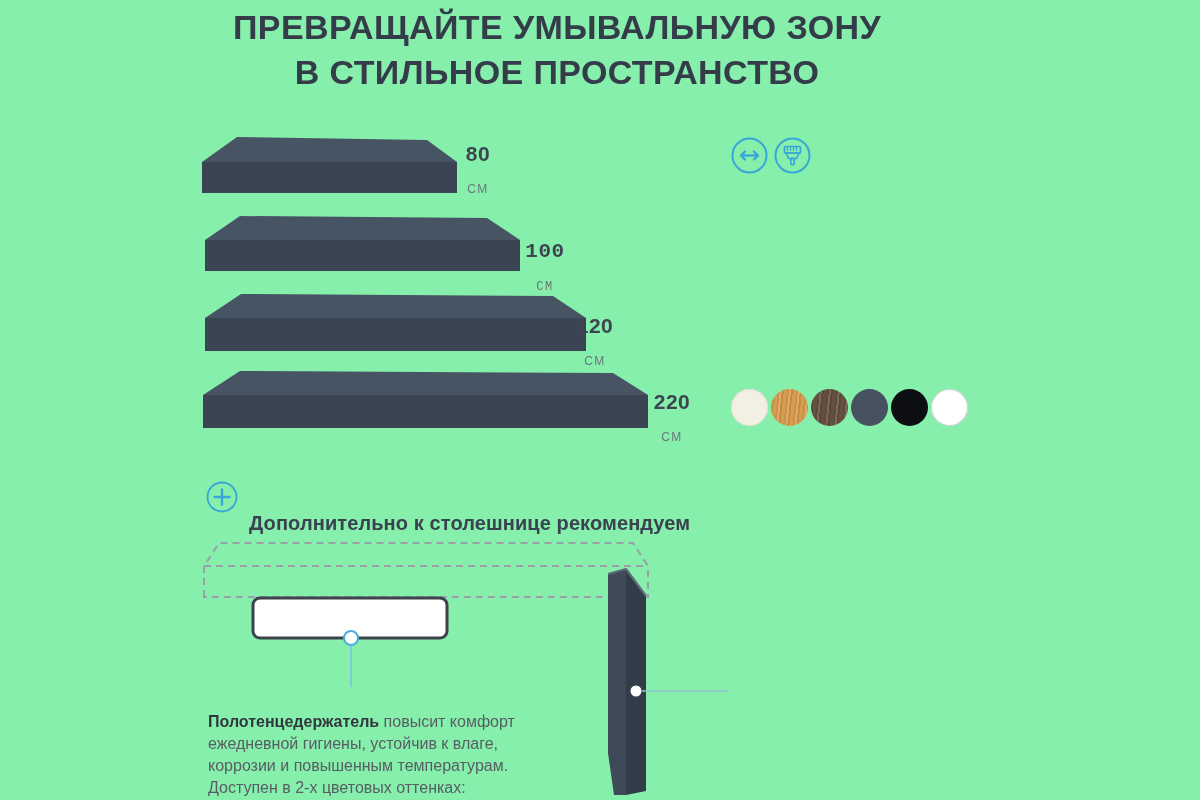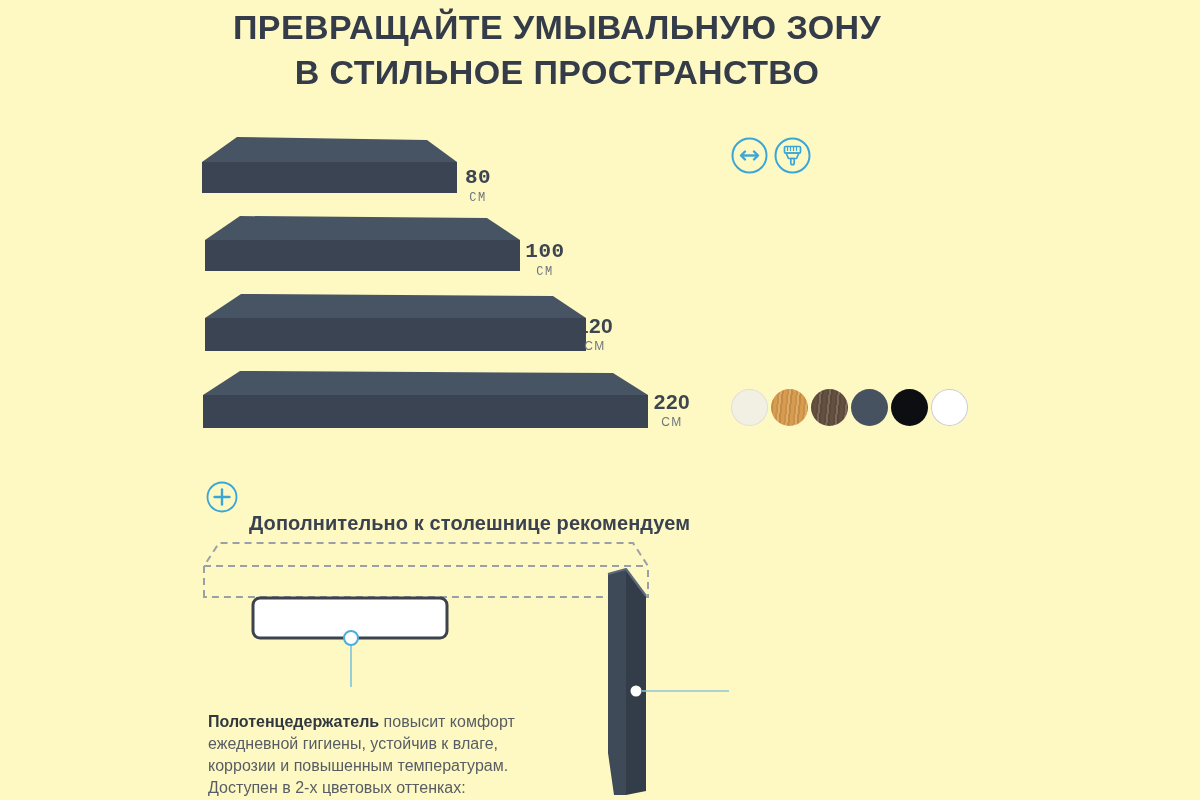--- a/index.html
+++ b/index.html
@@ -1,33 +1,33 @@
 <!DOCTYPE html>
 <html><head>
 <meta charset="utf-8">
 <style>
   * { margin:0; padding:0; box-sizing:border-box; }
   html,body { background:#fff; }
   body { font-family:"Liberation Sans", sans-serif; }
   .canvas{
-    position:relative; width:1200px; height:800px; background:#fef9c3;
+    position:relative; width:1200px; height:800px; background:#86efac;
     overflow:hidden; margin:0 auto;
   }
   
   .title{
     position:absolute; left:0; top:5px; width:1114px;
     text-align:center; font-weight:700; font-size:34px; line-height:45px;
     letter-spacing:.4px; color:#353c49; white-space:pre-line;
   }
   
   .layer{ position:absolute; left:0; top:0; width:1200px; height:800px; }
   
   .size-label{ position:absolute; text-align:center; color:#3d4551; }
   .size-label .num{ display:block; font-size:21px; font-weight:700; letter-spacing:.5px; line-height:24px; }
-  .size-label .unit{ display:block; font-size:12px; font-weight:400; color:#6e757e; letter-spacing:1.6px; line-height:14px; margin-top:1px; }
+  .size-label .unit{ display:block; font-size:12px; font-weight:400; color:#6e757e; letter-spacing:1.6px; line-height:14px; margin-top:16px; }
   
   .feature-icons{ position:absolute; left:731px; top:137px; display:flex; gap:6px; }
   .para{
     font-size:16px; line-height:22px; color:#585d64; white-space:pre-line;
     position:absolute;
   }
   .para b{ color:#31373f; font-weight:700; }
   .feature-text{ left:735px; top:188px; width:300px; }
   
   .swatches{ position:absolute; left:731px; top:389px; display:flex; gap:3px; }
@@ -74,21 +74,21 @@
       <polygon points="205,318 241,294 553,296 586,318" fill="#475464"></polygon>
       <polygon points="205,318 586,318 586,351 205,351" fill="#3a4452"></polygon>
     </g>
 
     <g>
       <polygon points="203,395 240,371 613,373 648,395" fill="#475464"></polygon>
       <polygon points="203,395 648,395 648,428 203,428" fill="#3a4452"></polygon>
     </g>
   </svg>
 
-  <div class="size-label" style="left:455px; top:166px; width:46px;font-family:Liberation Mono, monospace;">
+  <div class="size-label" style="left:455px; top:142px; width:46px;">
     <span class="num">80</span>
     <span class="unit">СМ</span>
   </div>
   <div class="size-label" style="left:517px; top:240px; width:56px;font-family:Liberation Mono, monospace;">
     <span class="num">100</span>
     <span class="unit">СМ</span>
   </div>
   <div class="size-label" style="left:567px; top:314px; width:56px;">
     <span class="num">120</span>
     <span class="unit">СМ</span>

